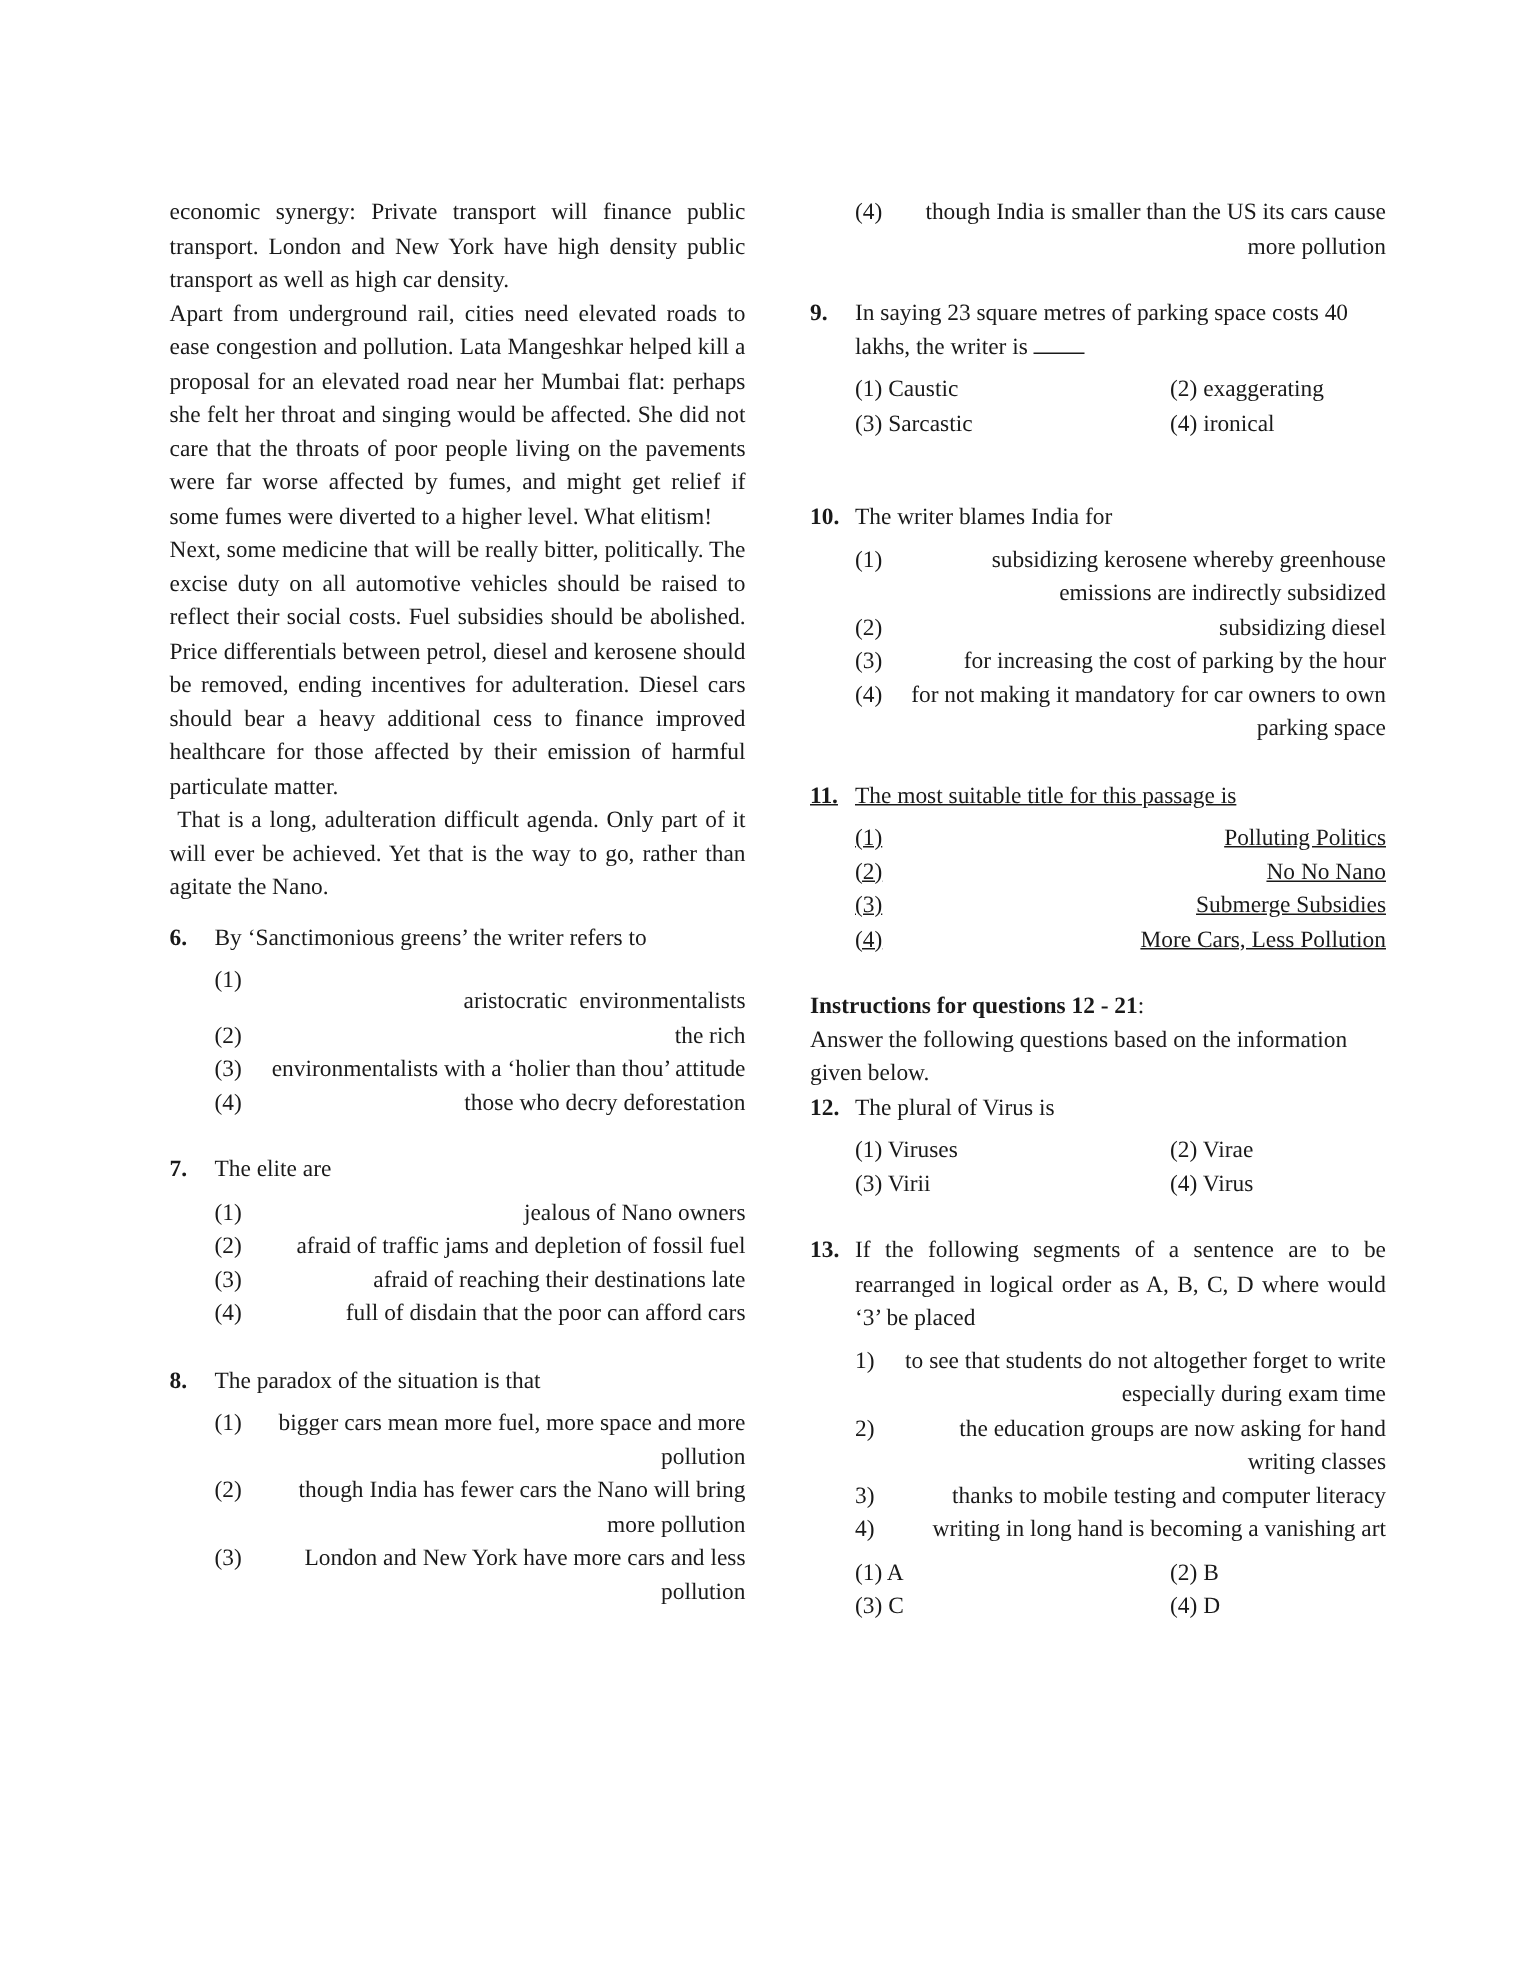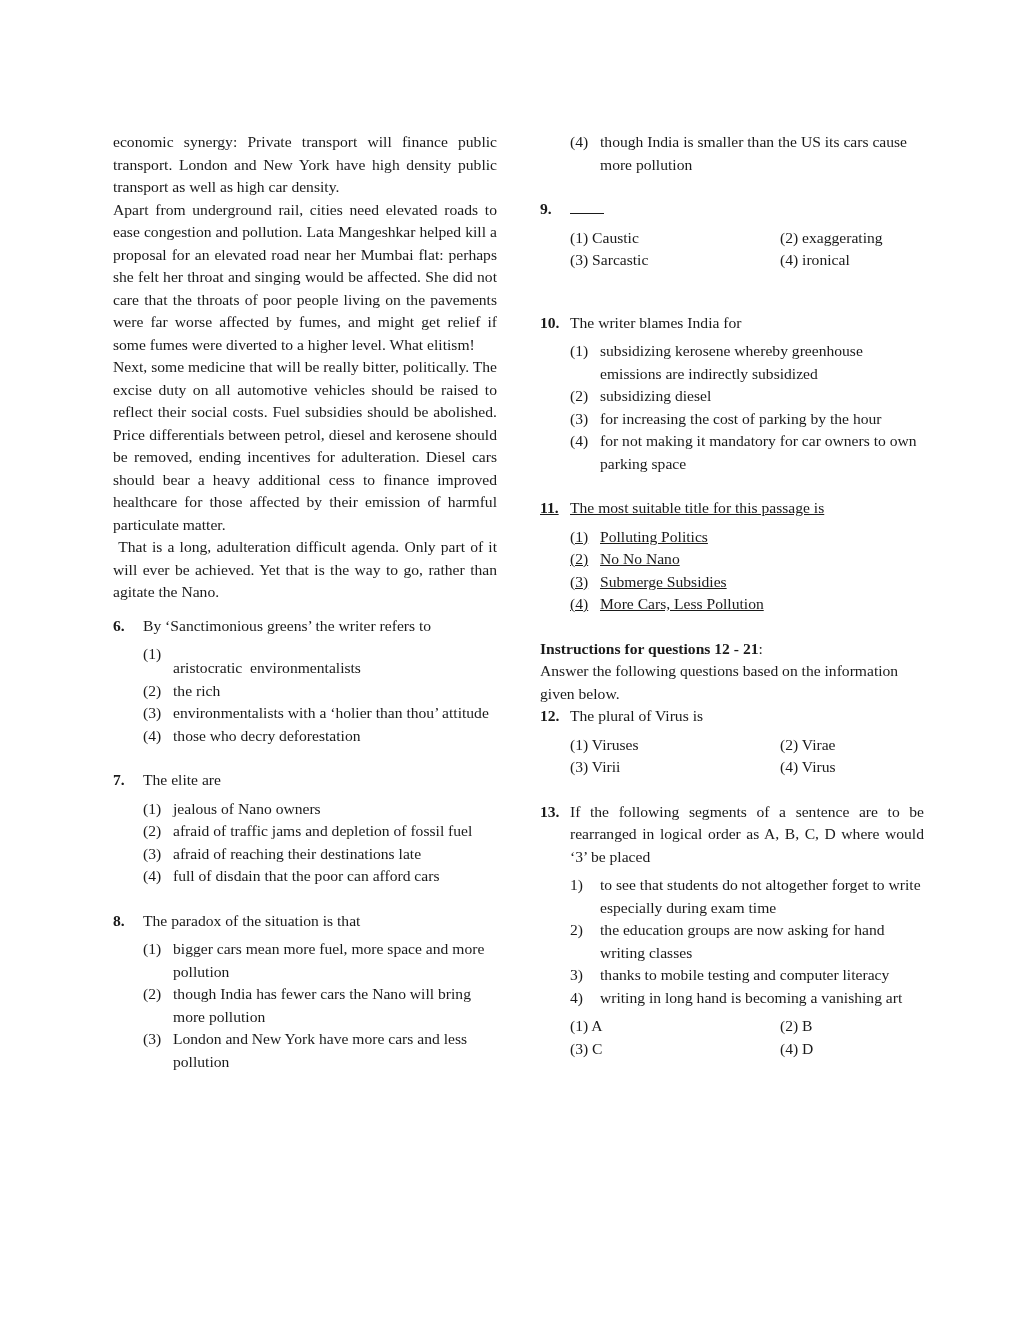--- a/index.html
+++ b/index.html
@@ -10,21 +10,21 @@
   .col.right { left:540px; }
   .para { text-align:justify; line-height:22.5px; margin:0; }
   .q { position:relative; margin:0; }
   .q-head { display:flex; line-height:22.5px; }
   .q-num { width:30px; flex:none; font-weight:bold; }
   .q-text { flex:1; }
   .q-text.justify { text-align:justify; }
   .opts { margin-left:30px; margin-top:6px; }
   .opt { display:flex; line-height:22.5px; }
   .opt-label { width:30px; flex:none; }
-  .opt-text { flex:1; }
+  .opt-text { flex:1;text-align:right; }
   .grid2 { margin-left:30px; margin-top:6px; display:grid; grid-template-columns:210px 1fr; line-height:22.5px; }
   .instr-title { font-weight:bold; line-height:22.5px; }
   .instr-title .colon { font-weight:normal; }
   .instr-body { line-height:22.5px; }
   .blank { display:inline-block; width:34px; border-bottom:1px solid #1a1a1a; height:14px; vertical-align:baseline; }
 </style>
 </head>
 <body>
 
 <div class="col left">
@@ -110,21 +110,21 @@
   <div class="opts" style="margin-top:0;">
     <div class="opt">
         <span class="opt-label">(4)</span>
         <span class="opt-text">though India is smaller than the US its cars cause more pollution</span>
       </div>
   </div>
 
   <div class="q" style="margin-top:22px;">
     <div class="q-head">
       <span class="q-num">9.</span>
-      <span class="q-text"> <span class="blank"></span></span>
+      <span class="q-text"><span>In saying 23 square metres of parking space costs 40 lakhs, the writer is</span> <span class="blank"></span></span>
     </div>
     <div class="grid2">
       <div><span>(1)</span> <span>Caustic</span></div>
       <div><span>(2)</span> <span>exaggerating</span></div>
       <div><span>(3)</span> <span>Sarcastic</span></div>
       <div><span>(4)</span> <span>ironical</span></div>
     </div>
   </div>
 
   <div class="q" style="margin-top:40px;">

